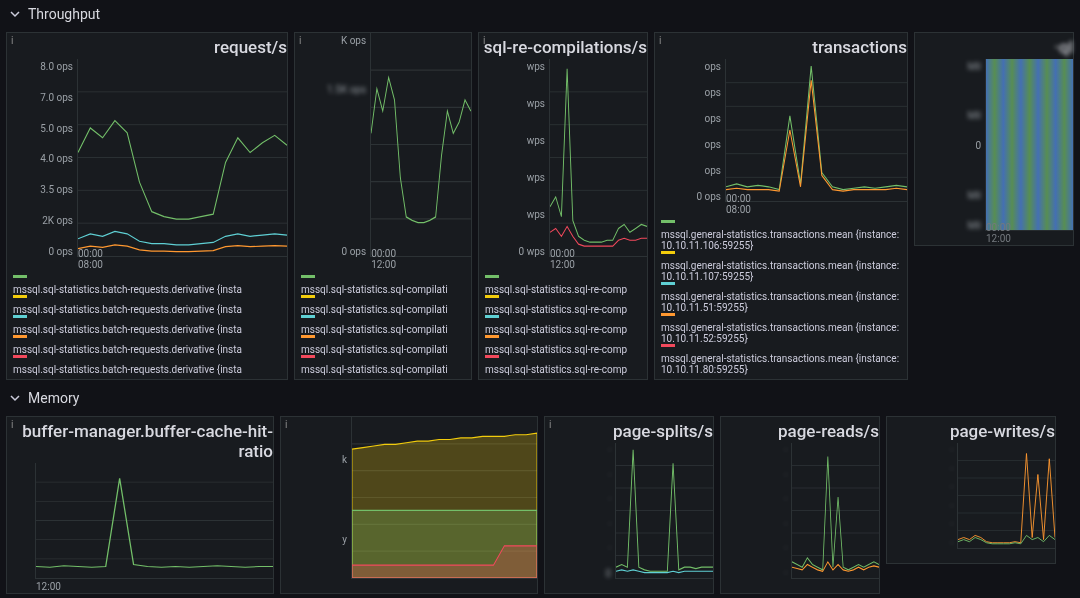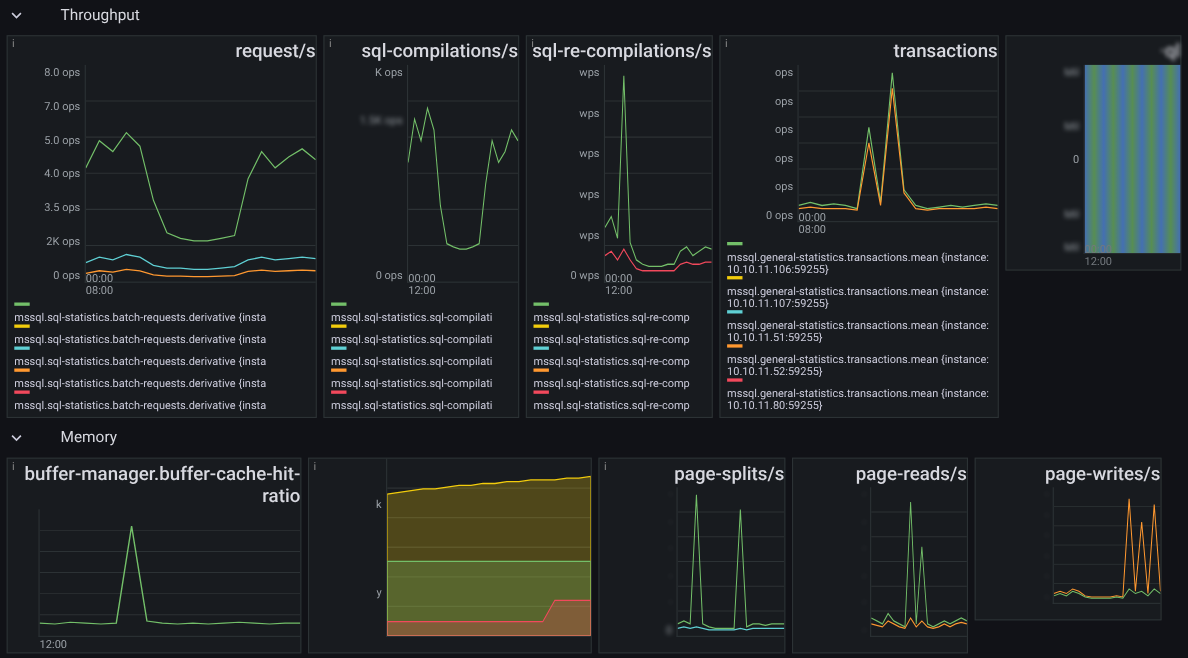--- a/index.html
+++ b/index.html
@@ -11,21 +11,20 @@
   width: 1080px;
   height: 598px;
   overflow: hidden;
 }
 .section-header {
   display: flex;
   align-items: center;
   padding: 4px 8px;
   cursor: pointer;
   height: 28px;
-  gap: 27px;
 }
 .section-header .chevron {
   width: 14px;
   height: 14px;
   margin-right: 6px;
   display: flex;
   align-items: center;
   justify-content: center;
 }
 .section-title {
@@ -185,21 +184,20 @@
       <div class="legend-text">mssql.sql-statistics.batch-requests.derivative {insta</div>
       <div class="legend-item">
           <div class="legend-swatch" style="background:#f2495c"></div>
         </div>
       <div class="legend-text">mssql.sql-statistics.batch-requests.derivative {insta</div>
     </div>
   </div>
 
   <div class="panel" style="width:178px;height:348px">
     <span class="panel-info">i</span>
-    <div class="panel-title">sql-compilations/s</div>
     <div class="panel-body" style="height:160px">
       <div class="y-axis">
         <span>K ops</span>
         <span class="blur-val">1.5K ops</span>
         <span></span>
           <span></span>
           <span></span>
         <span>0 ops</span>
       </div>
       <div class="chart-area">

